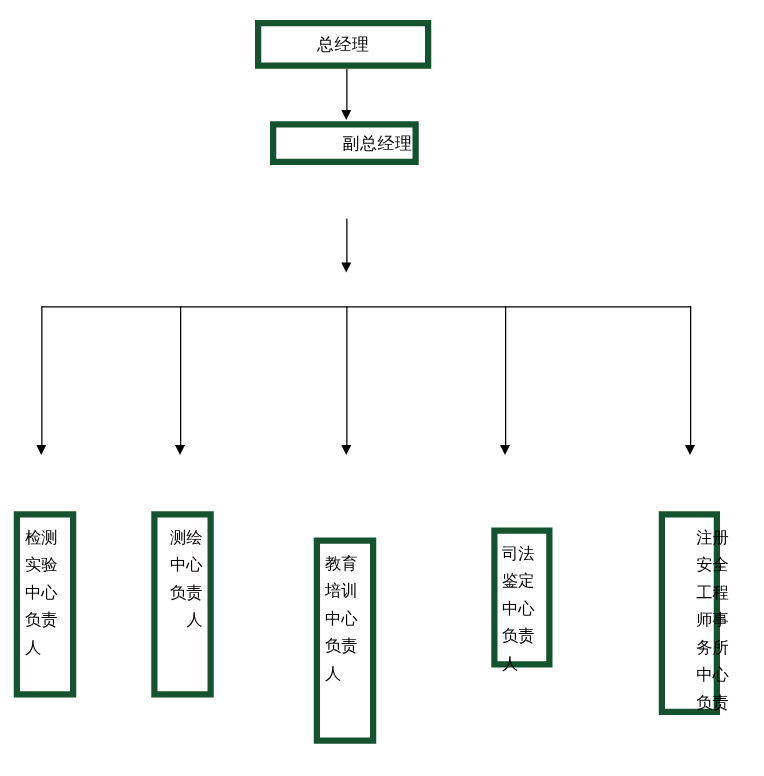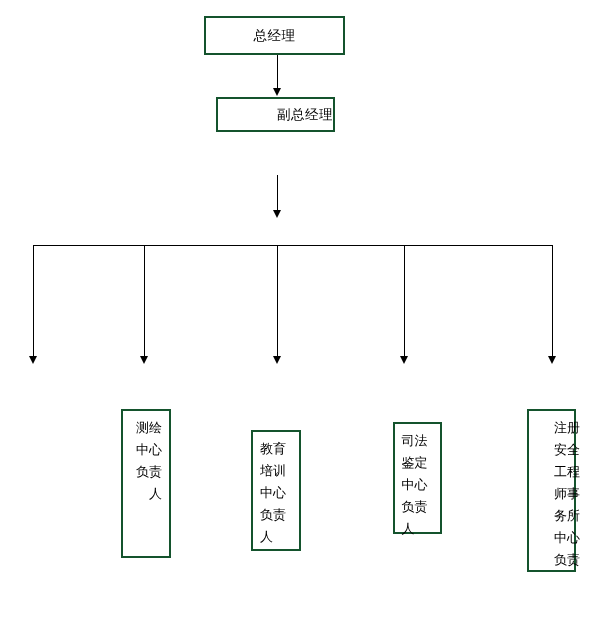--- a/index.html
+++ b/index.html
@@ -13,21 +13,21 @@
   #chart-canvas {
     position: relative;
     width: 611px;
     height: 621px;
     background: #ffffff;
     overflow: hidden;
   }
   .node-box {
     position: absolute;
     box-sizing: border-box;
-    border: 2px solid #14532d;
+    border: 5px solid #14532d;
     background: #ffffff;
     color: #000000;
   }
   .node-box.horizontal {
     display: flex;
     align-items: center;
     justify-content: center;
     font-size: 13.5px;
     letter-spacing: 0.5px;
   }
@@ -94,26 +94,29 @@
 
   <div class="connector-v" style="left:277px; top:245px; height:112px;"></div>
   <div class="arrow-head" style="left:272.5px; top:356px;"></div>
 
   <div class="connector-v" style="left:404px; top:245px; height:112px;"></div>
   <div class="arrow-head" style="left:399.5px; top:356px;"></div>
 
   <div class="connector-v" style="left:552px; top:245px; height:112px;"></div>
   <div class="arrow-head" style="left:547.5px; top:356px;"></div>
 
+  <div class="node-box vertical" style="left:11px; top:409px; width:50px; height:149px;">
+    <span class="node-label">检测实验中心负责人</span>
+  </div>
 
   <div class="node-box vertical" style="left:121px; top:409px; width:50px; height:149px;text-align:right;">
     <span class="node-label">测绘中心负责人</span>
   </div>
 
-  <div class="node-box vertical" style="left:251px; top:430px; width:50px; height:121px;">
+  <div class="node-box vertical" style="left:251px; top:430px; width:50px; height:165px;">
     <span class="node-label">教育培训中心负责人</span>
   </div>
 
   <div class="node-box vertical" style="left:379px; top:422px; width:49px; height:112px;margin-left:14px;">
     <span class="node-label">司法鉴定中心负责人</span>
   </div>
 
   <div class="node-box vertical" style="left:527px; top:409px; width:49px; height:163px;padding-left:25px;">
     <span class="node-label">注册安全工程师事务所中心负责</span>
   </div>

